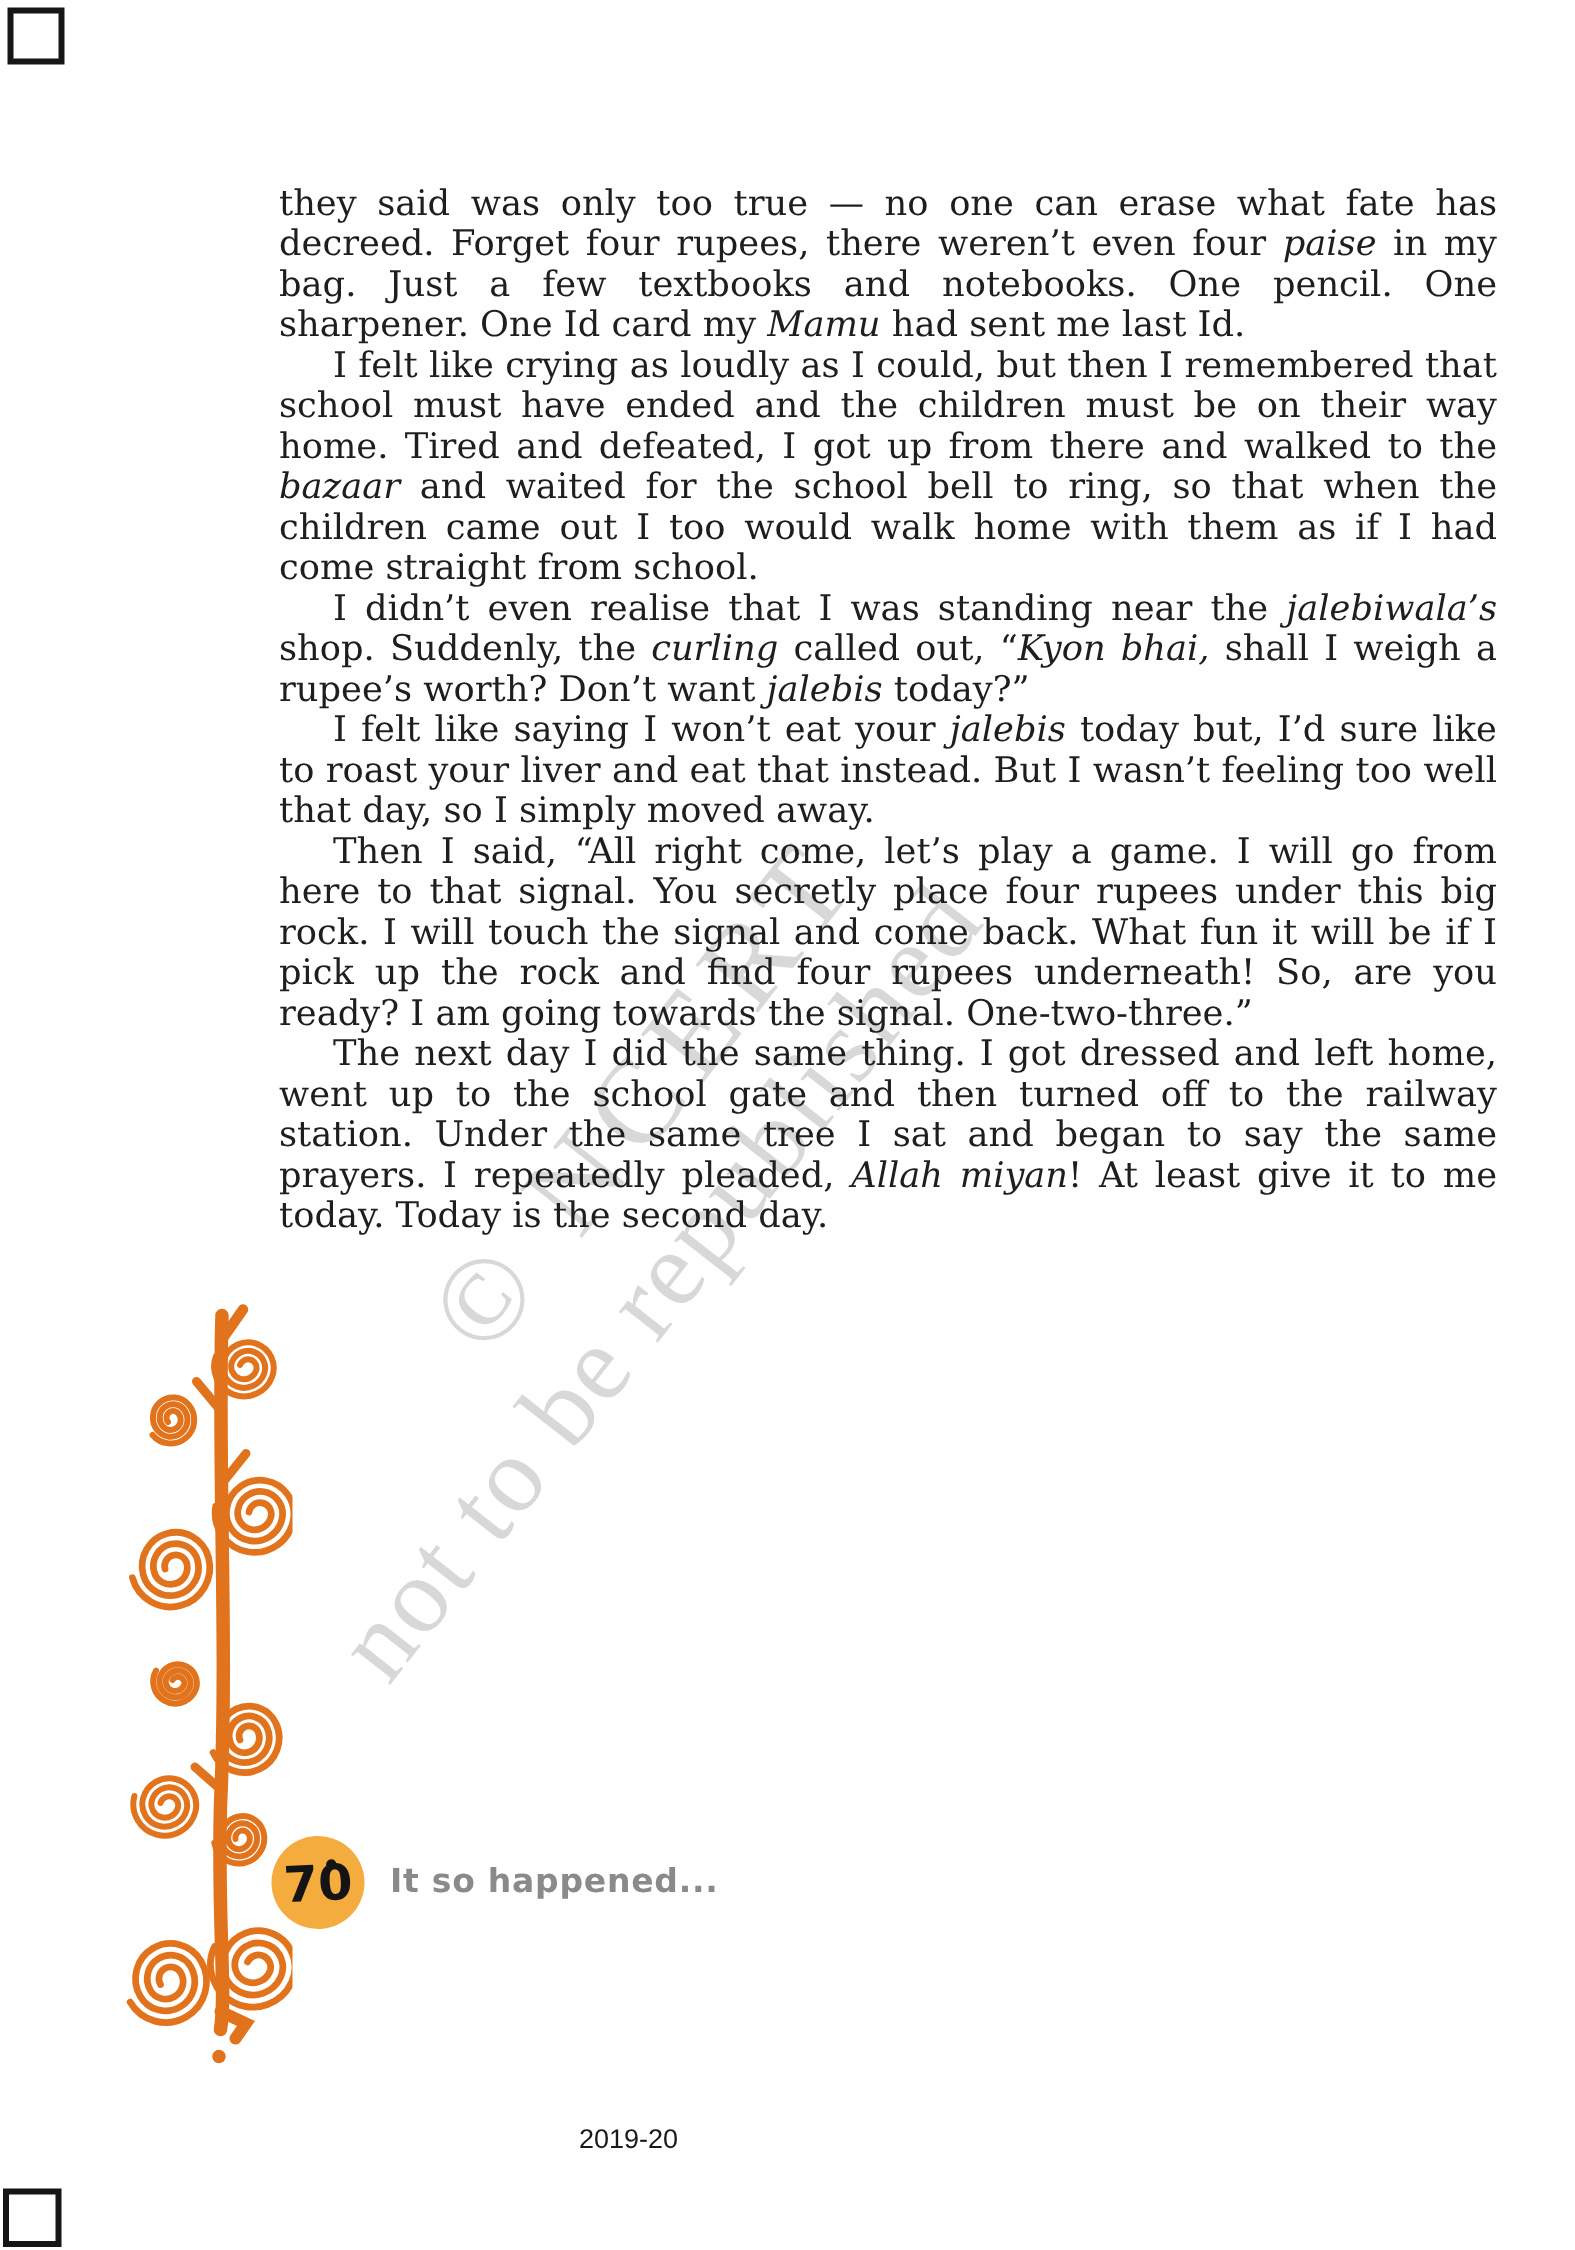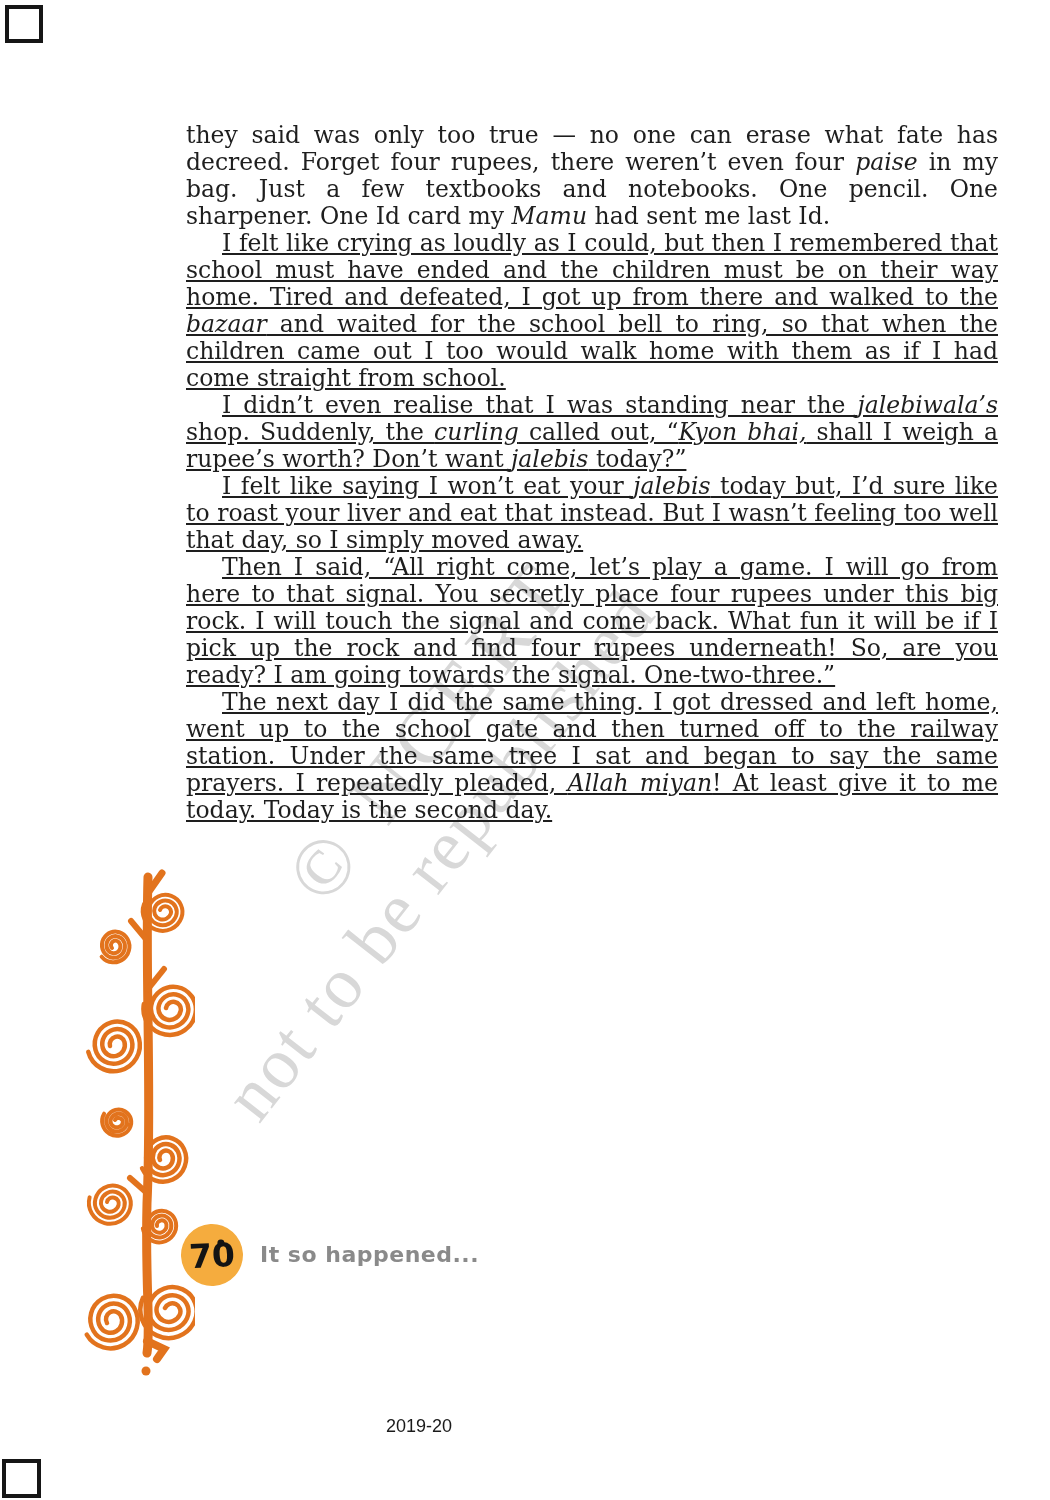--- a/index.html
+++ b/index.html
@@ -46,21 +46,21 @@
   .story{
     position:absolute;
     left:186px;top:122px;width:812px;
     z-index:2;
     color:var(--body);
     font-size:23.5px;
     line-height:27px;
     text-align:justify;
   }
   .story p{margin:0;}
-  .story p.indent{text-indent:36px;text-decoration:underline;}
+  .story p.indent{text-indent:36px;}
   .story em{font-style:italic;}
 
   
   .vine{position:absolute;left:75px;top:863px;z-index:2;}
 
   
   .badge{
     position:absolute;
     left:181px;top:1224px;
     width:62px;height:62px;

